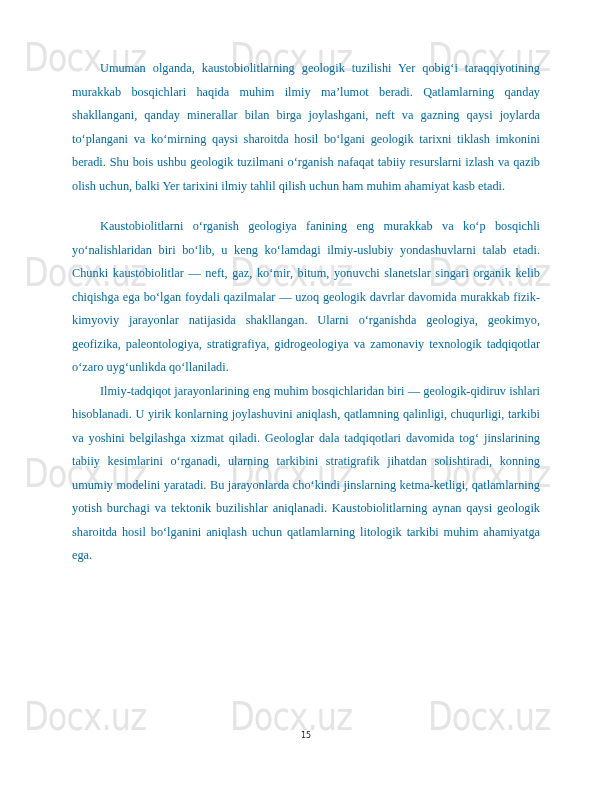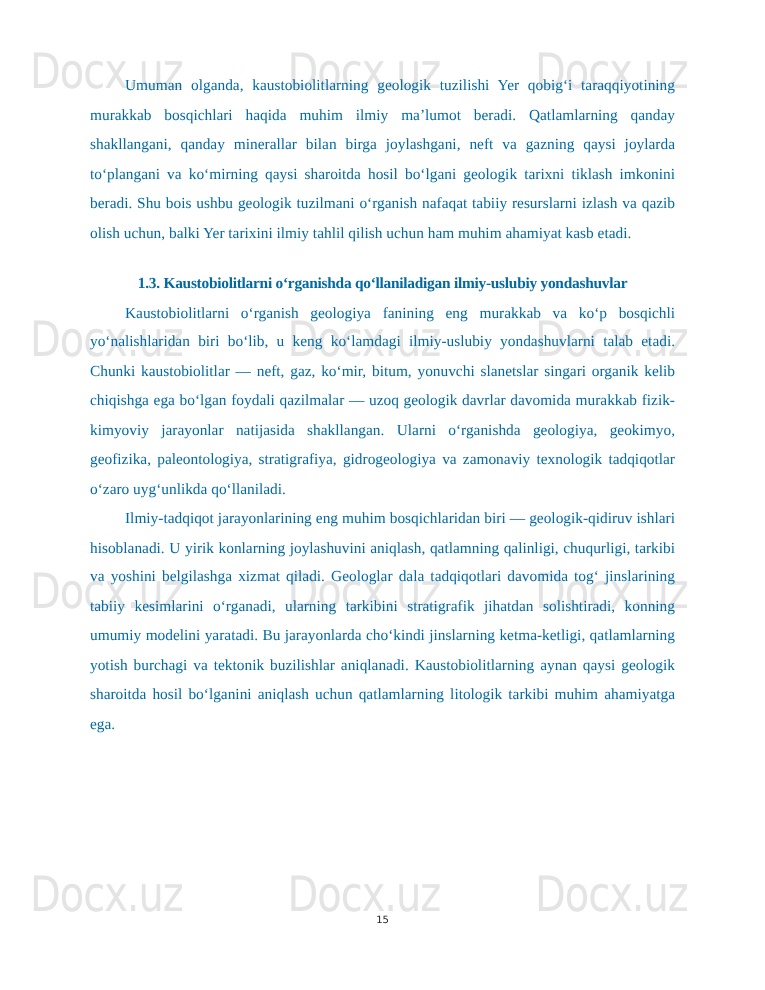--- a/index.html
+++ b/index.html
@@ -35,19 +35,18 @@
   </div>
   <div class="watermark-row" style="top:697px;">
     <span class="wm" style="left:24px;">Docx.uz</span>
     <span class="wm" style="left:230px;">Docx.uz</span>
     <span class="wm" style="left:428px;">Docx.uz</span>
   </div>
 
   <div class="content">
     <p class="para">Umuman olganda, kaustobiolitlarning geologik tuzilishi Yer qobig‘i taraqqiyotining murakkab bosqichlari haqida muhim ilmiy ma’lumot beradi. Qatlamlarning qanday shakllangani, qanday minerallar bilan birga joylashgani, neft va gazning qaysi joylarda to‘plangani va ko‘mirning qaysi sharoitda hosil bo‘lgani geologik tarixni tiklash imkonini beradi. Shu bois ushbu geologik tuzilmani o‘rganish nafaqat tabiiy resurslarni izlash va qazib olish uchun, balki Yer tarixini ilmiy tahlil qilish uchun ham muhim ahamiyat kasb etadi.</p>
     <div class="spacer"></div>
-    <p class="heading">1.3. Kaustobiolitlarni o‘rganishda qo‘llaniladigan ilmiy-uslubiy yondashuvlar</p>
     <p class="para">Kaustobiolitlarni o‘rganish geologiya fanining eng murakkab va ko‘p bosqichli yo‘nalishlaridan biri bo‘lib, u keng ko‘lamdagi ilmiy-uslubiy yondashuvlarni talab etadi. Chunki kaustobiolitlar — neft, gaz, ko‘mir, bitum, yonuvchi slanetslar singari organik kelib chiqishga ega bo‘lgan foydali qazilmalar — uzoq geologik davrlar davomida murakkab fizik-kimyoviy jarayonlar natijasida shakllangan. Ularni o‘rganishda geologiya, geokimyo, geofizika, paleontologiya, stratigrafiya, gidrogeologiya va zamonaviy texnologik tadqiqotlar o‘zaro uyg‘unlikda qo‘llaniladi.</p>
     <p class="para">Ilmiy-tadqiqot jarayonlarining eng muhim bosqichlaridan biri — geologik-qidiruv ishlari hisoblanadi. U yirik konlarning joylashuvini aniqlash, qatlamning qalinligi, chuqurligi, tarkibi va yoshini belgilashga xizmat qiladi. Geologlar dala tadqiqotlari davomida tog‘ jinslarining tabiiy kesimlarini o‘rganadi, ularning tarkibini stratigrafik jihatdan solishtiradi, konning umumiy modelini yaratadi. Bu jarayonlarda cho‘kindi jinslarning ketma-ketligi, qatlamlarning yotish burchagi va tektonik buzilishlar aniqlanadi. Kaustobiolitlarning aynan qaysi geologik sharoitda hosil bo‘lganini aniqlash uchun qatlamlarning litologik tarkibi muhim ahamiyatga ega.</p>
   </div>
 
   <div class="page-number">15</div>
 </div>
 
 </body></html>

